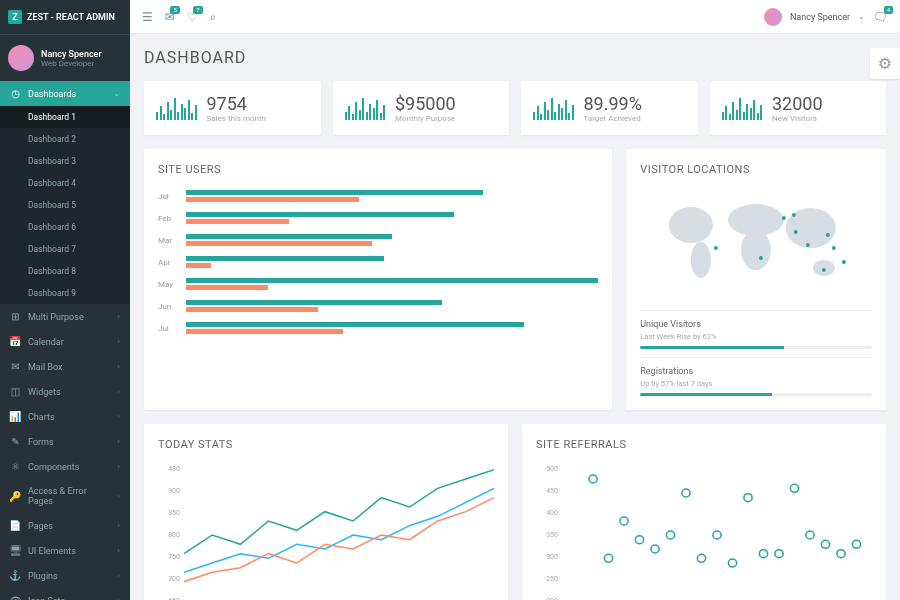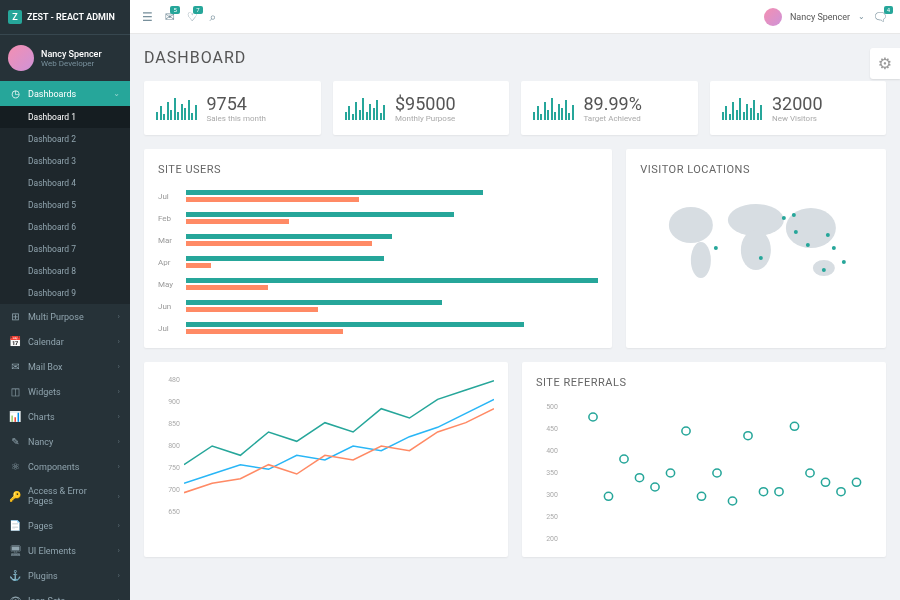--- a/index.html
+++ b/index.html
@@ -114,21 +114,21 @@
         <span class="nav-label">Widgets</span>
         <span class="nav-chev">›</span>
       </div>
       <div class="nav-item">
         <span class="nav-icon">📊</span>
         <span class="nav-label">Charts</span>
         <span class="nav-chev">›</span>
       </div>
       <div class="nav-item">
         <span class="nav-icon">✎</span>
-        <span class="nav-label">Nancy</span>
+        <span class="nav-label">Forms</span>
         <span class="nav-chev">›</span>
       </div>
       <div class="nav-item">
         <span class="nav-icon">⚛</span>
         <span class="nav-label">Components</span>
         <span class="nav-chev">›</span>
       </div>
       <div class="nav-item">
         <span class="nav-icon">🔑</span>
         <span class="nav-label">Access &amp; Error Pages</span>
@@ -334,25 +334,42 @@
                 <circle cx="138" cy="25" r="2"></circle>
                 <circle cx="140" cy="42" r="2"></circle>
                 <circle cx="152" cy="55" r="2"></circle>
                 <circle cx="172" cy="45" r="2"></circle>
                 <circle cx="178" cy="58" r="2"></circle>
                 <circle cx="168" cy="80" r="2"></circle>
                 <circle cx="188" cy="72" r="2"></circle>
               </g>
           </svg>
         </div>
+        <div id="metrics">
+            <div class="metric">
+              <div class="metric-title">Unique Visitors</div>
+              <div class="metric-sub">Last Week Rise by 62%</div>
+              <div class="prog">
+                <div class="prog-fill" style="width:62%"></div>
+              </div>
+            </div>
+            <div class="metric">
+              <div class="metric-title">Registrations</div>
+              <div class="metric-sub">Up by 57% last 7 days</div>
+              <div class="prog">
+                <div class="prog-fill" style="width:57%"></div>
+              </div>
+            </div>
+          </div>
       </div>
     </div>
 
     <div class="row">
       <div class="card today">
+        <div class="card-title">TODAY STATS</div>
         <div class="chart-area">
           <div class="y-axis" id="ty">
               <div>480</div>
               <div>900</div>
               <div>850</div>
               <div>800</div>
               <div>750</div>
               <div>700</div>
               <div>650</div>
             </div>

